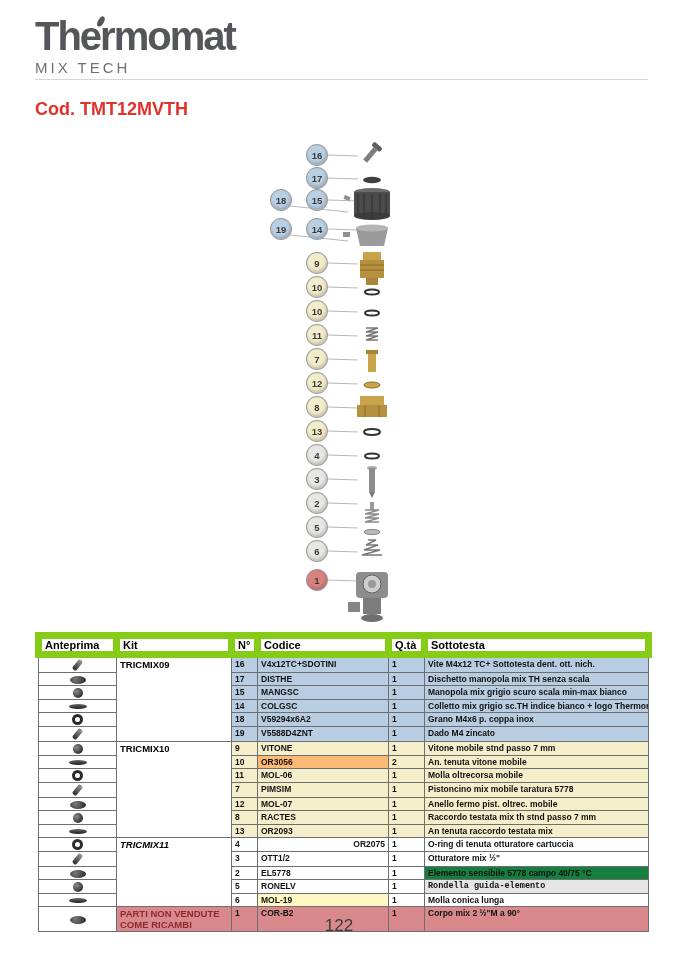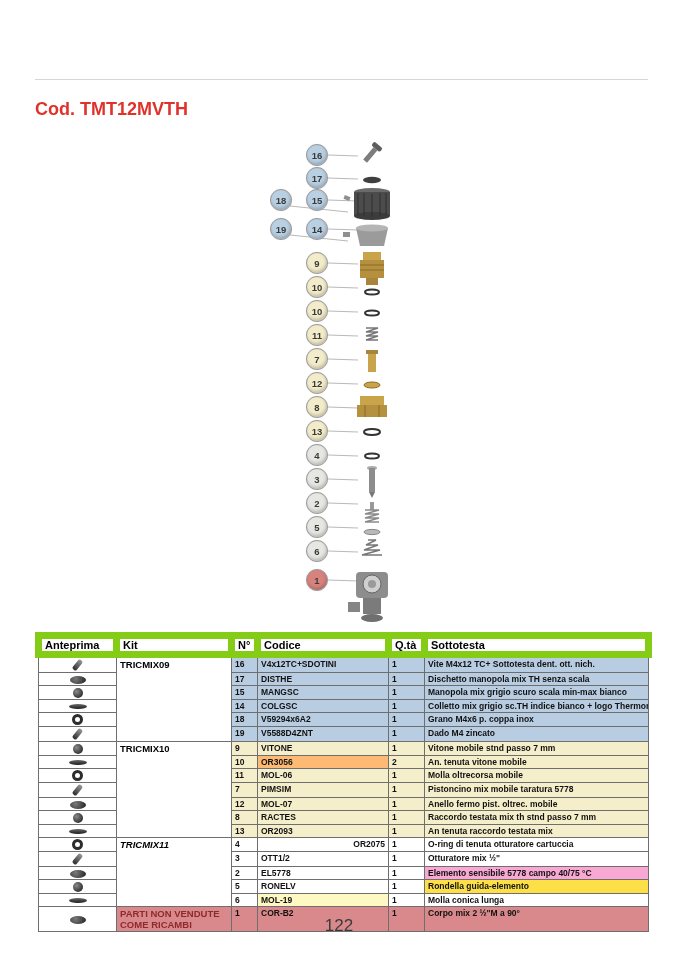--- a/index.html
+++ b/index.html
@@ -45,20 +45,27 @@
   .t4 { width:11px; height:11px; border-radius:50%; border:3px solid #2c2c2c; background:#fff; }
 
   .page-number { position:absolute; left:0; right:0; top:916px; text-align:center;
                  font-size:17px; color:#3a3a3a; }
 </style>
 </head>
 <body>
 
 <div class="page">
 
+  <div class="hdr">
+    <div class="logo-wrap">
+      <span class="logo-text">Thermomat</span>
+      <span class="logo-accent"></span>
+    </div>
+    <div class="sublogo">MIX TECH</div>
+  </div>
   <div class="header-rule"></div>
   <h1 class="code-title">Cod. TMT12MVTH</h1>
 
   <div class="diagram">
     <svg width="155" height="492" viewBox="0 0 155 492">
       <g id="leader-lines" stroke="#9a9a9a" stroke-width="0.7">
           <line x1="68" y1="15" x2="98" y2="16"></line>
           <line x1="68" y1="38" x2="98" y2="39"></line>
           <line x1="30" y1="66" x2="88" y2="72"></line>
           <line x1="68" y1="60" x2="98" y2="61"></line>
@@ -292,28 +299,28 @@
           <td class="c-n" style="background: rgb(255, 255, 255);">3</td>
           <td class="c-code" style="background: rgb(255, 255, 255);">OTT1/2</td>
           <td class="c-qty" style="background: rgb(255, 255, 255);">1</td>
           <td class="c-desc" style="background: rgb(255, 255, 255);">Otturatore mix ½"</td>
         </tr>
         <tr>
           <td class="c-ant"><span class="thumb t0"></span></td>
           <td class="c-n" style="background: rgb(255, 255, 255);">2</td>
           <td class="c-code" style="background: rgb(255, 255, 255);">EL5778</td>
           <td class="c-qty" style="background: rgb(255, 255, 255);">1</td>
-          <td class="c-desc" style="background: #f9a8d4;">Elemento sensibile 5778 campo 40/75 °C</td>
+          <td class="c-desc" style="background: #15803d;">Elemento sensibile 5778 campo 40/75 °C</td>
         </tr>
         <tr>
           <td class="c-ant"><span class="thumb t1"></span></td>
           <td class="c-n" style="background: rgb(255, 255, 255);">5</td>
           <td class="c-code" style="background: rgb(255, 255, 255);">RONELV</td>
           <td class="c-qty" style="background: rgb(255, 255, 255);">1</td>
-          <td class="c-desc" style="background: #fde047;">Rondella guida-elemento</td>
+          <td class="c-desc" style="background: #e5e5e5; font-family: Liberation Mono, monospace;">Rondella guida-elemento</td>
         </tr>
         <tr>
           <td class="c-ant"><span class="thumb t2"></span></td>
           <td class="c-n" style="background: rgb(255, 255, 255);">6</td>
           <td class="c-code" style="background: #fef9c3;">MOL-19</td>
           <td class="c-qty" style="background: rgb(255, 255, 255);">1</td>
           <td class="c-desc" style="background: rgb(255, 255, 255);">Molla conica lunga</td>
         </tr>
         <tr>
           <td class="c-ant"><span class="thumb t0"></span></td>

